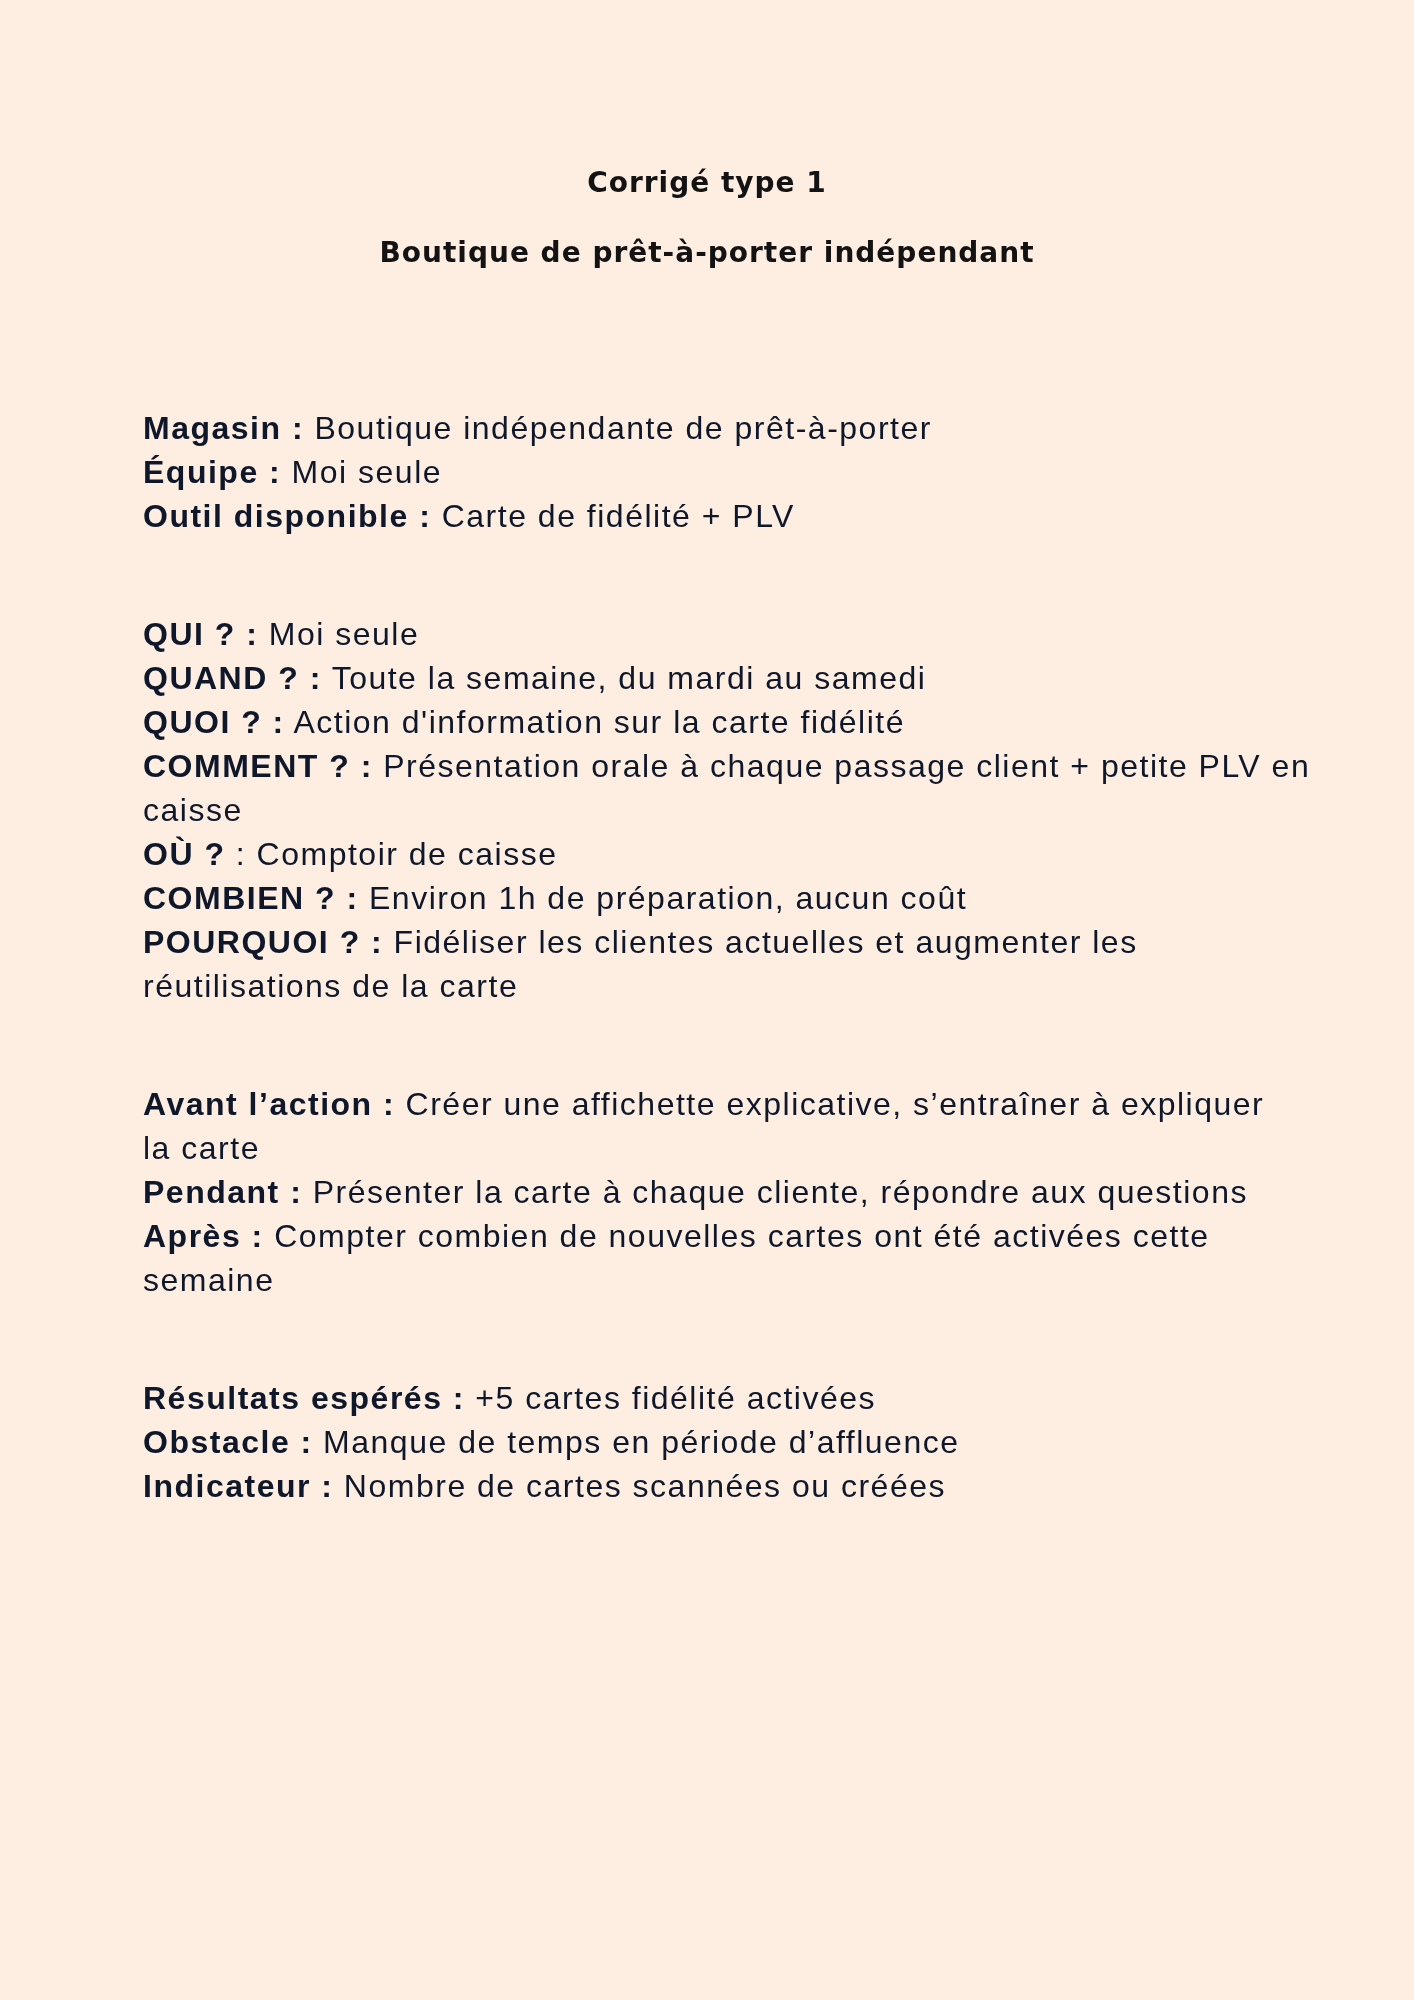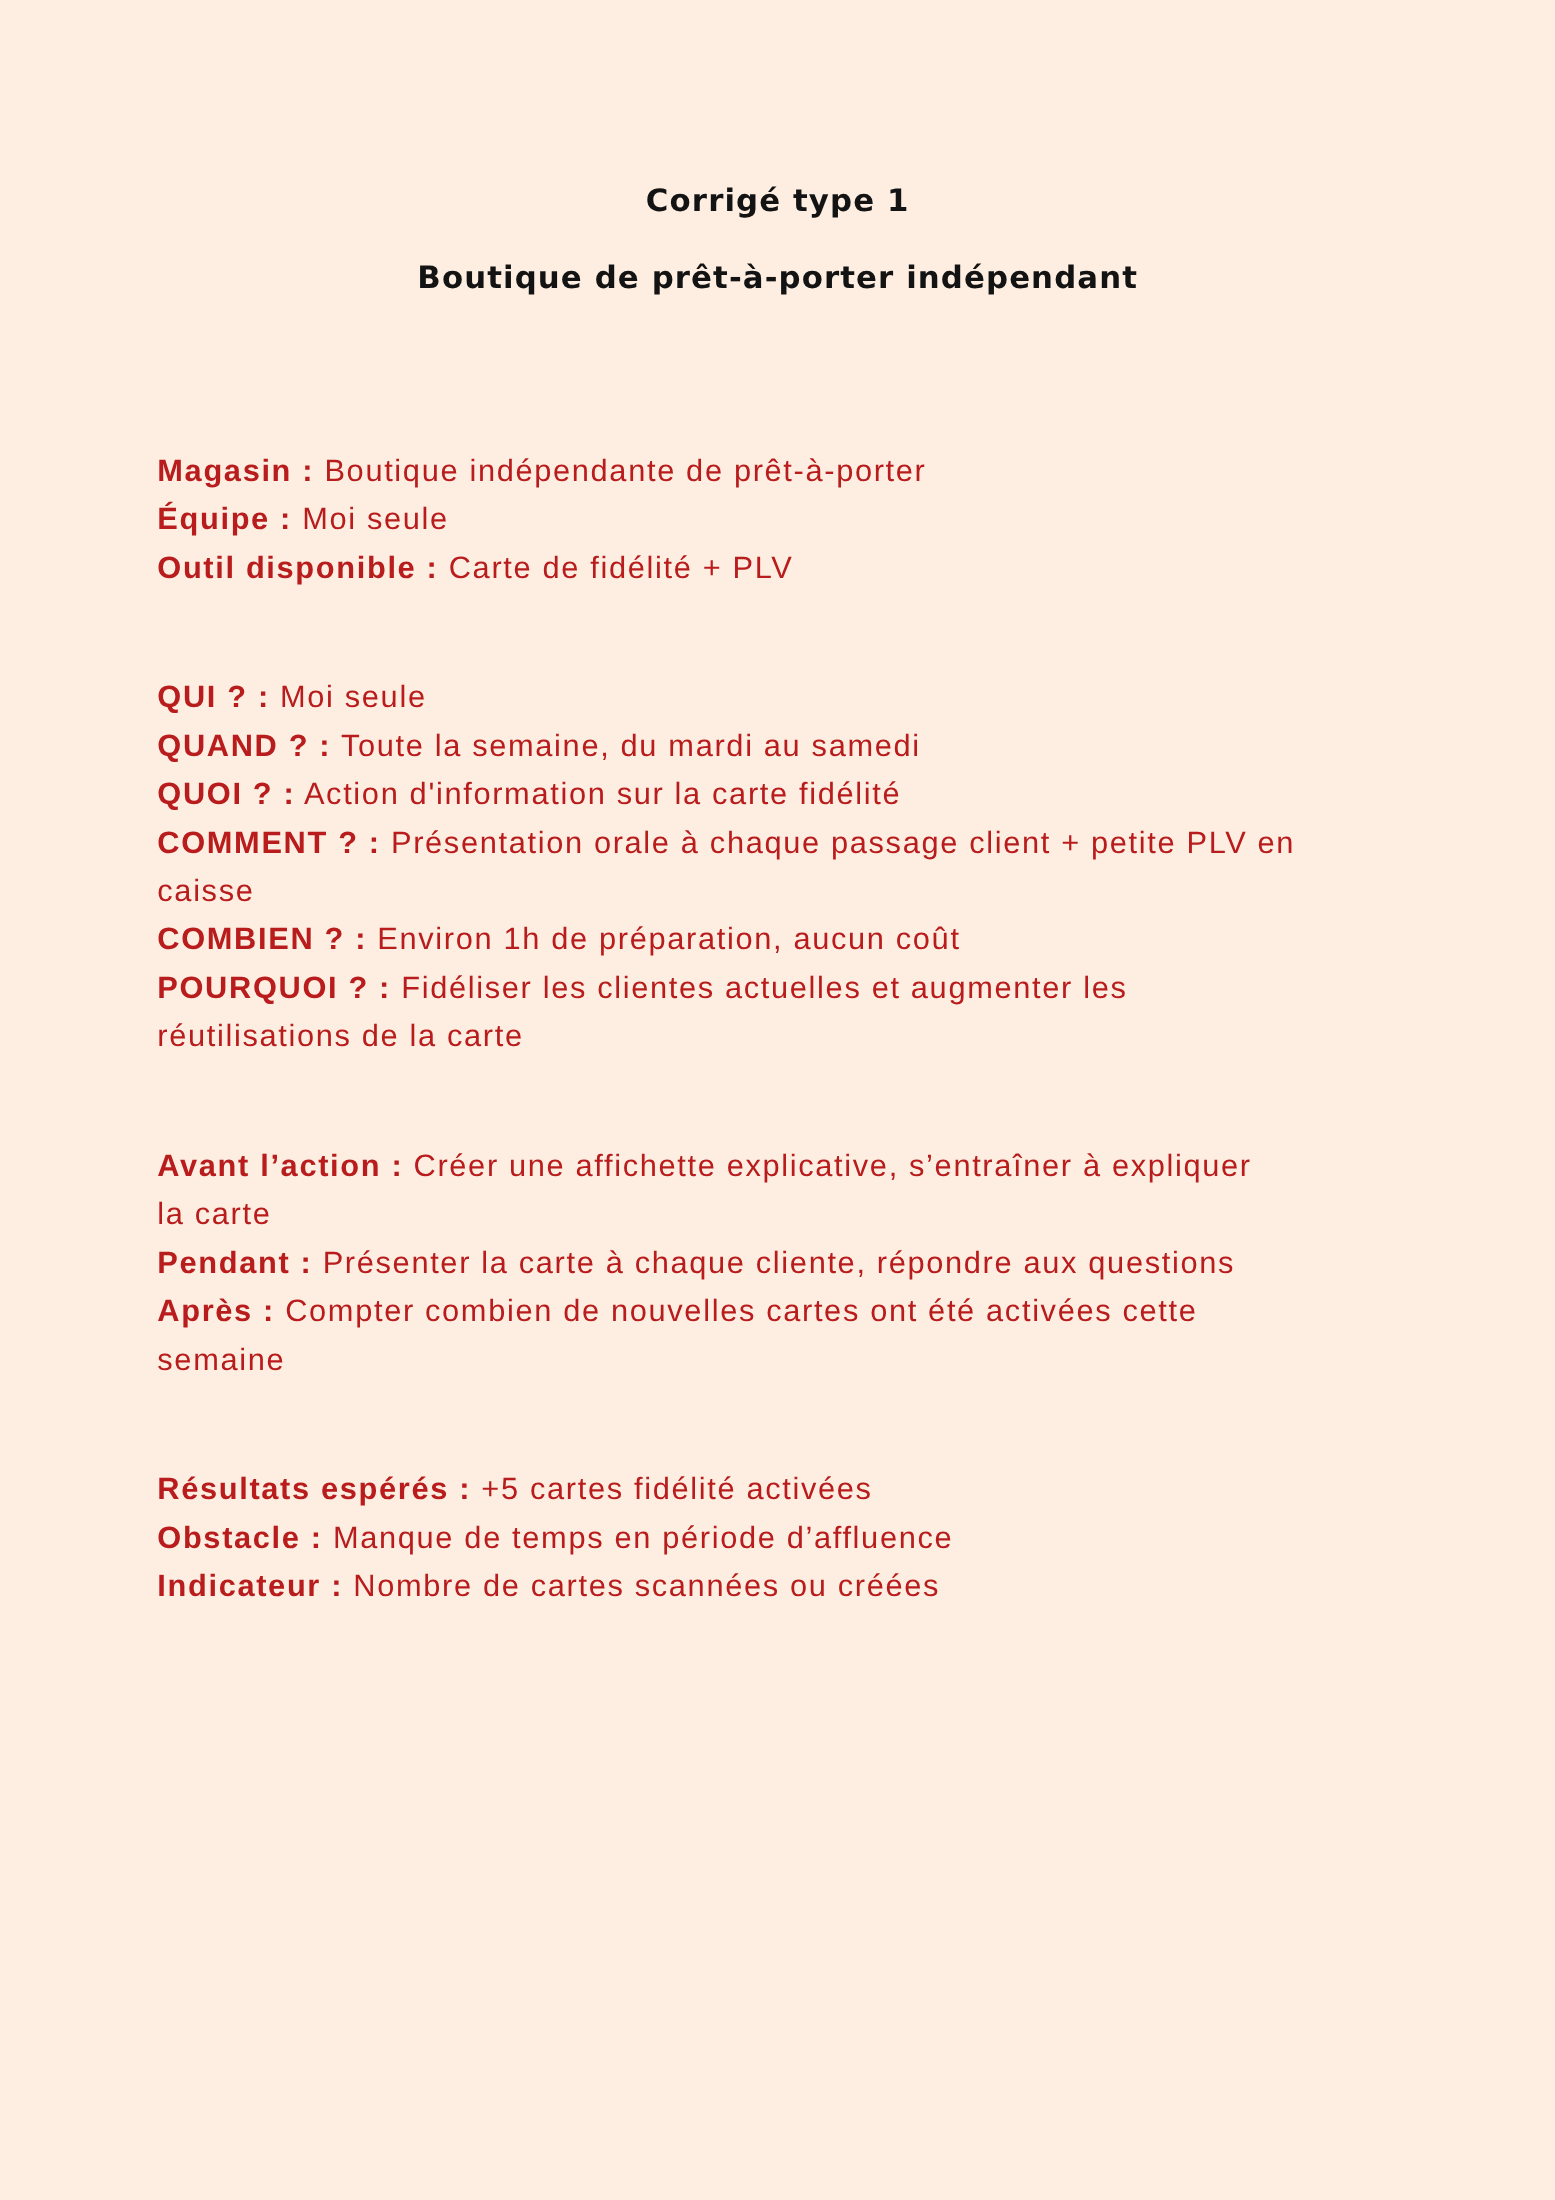--- a/index.html
+++ b/index.html
@@ -18,22 +18,22 @@
   }
   .title-line {
     font-family: "DejaVu Sans", sans-serif;
     font-weight: 700;
     font-size: 28px;
     line-height: 70px;
     letter-spacing: 1px;
   }
   .doc-body {
     margin: 118px 95px 0 143px;
-    color: #b91c1c;
-    font-size: 28px;
+    color: #0f172a;
+    font-size: 32px;
     line-height: 44px;
     letter-spacing: 1.5px;
   }
   .section + .section { margin-top: 74px; }
   .entry {
     margin: 0;
     white-space: pre-line;
   }
   .entry .label { font-weight: 700; }
 </style>
@@ -50,20 +50,21 @@
         <p class="entry"><span class="label">Magasin :</span><span class="value"> Boutique indépendante de prêt-à-porter</span></p>
         <p class="entry"><span class="label">Équipe :</span><span class="value"> Moi seule</span></p>
         <p class="entry"><span class="label">Outil disponible :</span><span class="value"> Carte de fidélité + PLV</span></p>
       </div>
       <div class="section">
         <p class="entry"><span class="label">QUI ? :</span><span class="value"> Moi seule</span></p>
         <p class="entry"><span class="label">QUAND ? :</span><span class="value"> Toute la semaine, du mardi au samedi</span></p>
         <p class="entry"><span class="label">QUOI ? :</span><span class="value"> Action d'information sur la carte fidélité</span></p>
         <p class="entry"><span class="label">COMMENT ? :</span><span class="value"> Présentation orale à chaque passage client + petite PLV en
 caisse</span></p>
+        <p class="entry"><span class="label">OÙ ?</span><span class="value"> : Comptoir de caisse</span></p>
         <p class="entry"><span class="label">COMBIEN ? :</span><span class="value"> Environ 1h de préparation, aucun coût</span></p>
         <p class="entry"><span class="label">POURQUOI ? :</span><span class="value"> Fidéliser les clientes actuelles et augmenter les
 réutilisations de la carte</span></p>
       </div>
       <div class="section">
         <p class="entry"><span class="label">Avant l’action :</span><span class="value"> Créer une affichette explicative, s’entraîner à expliquer
 la carte</span></p>
         <p class="entry"><span class="label">Pendant :</span><span class="value"> Présenter la carte à chaque cliente, répondre aux questions</span></p>
         <p class="entry"><span class="label">Après :</span><span class="value"> Compter combien de nouvelles cartes ont été activées cette
 semaine</span></p>

